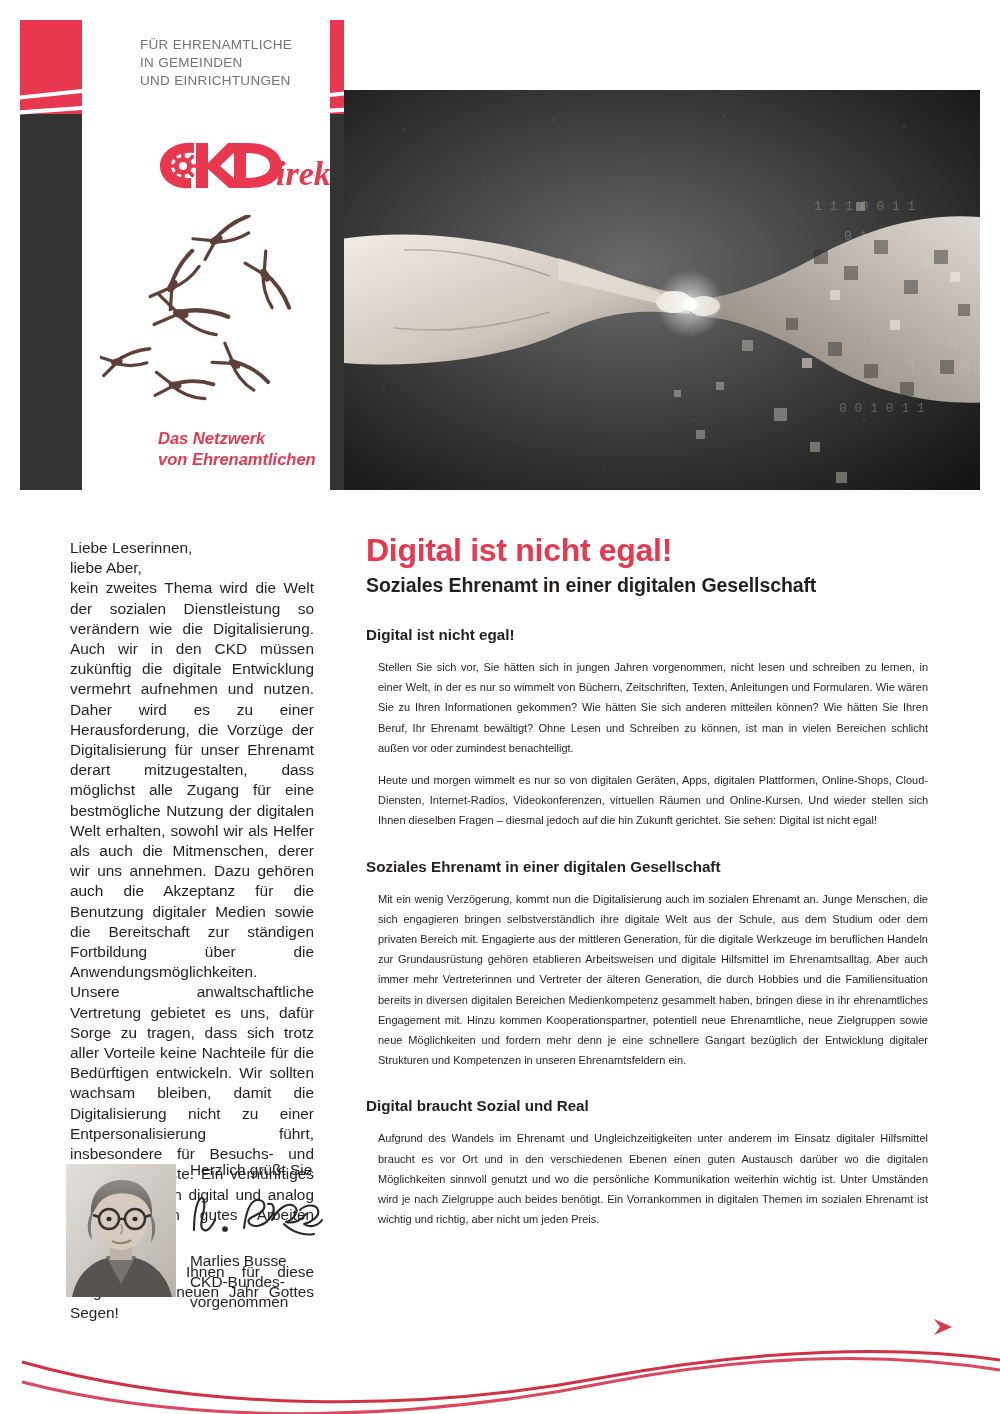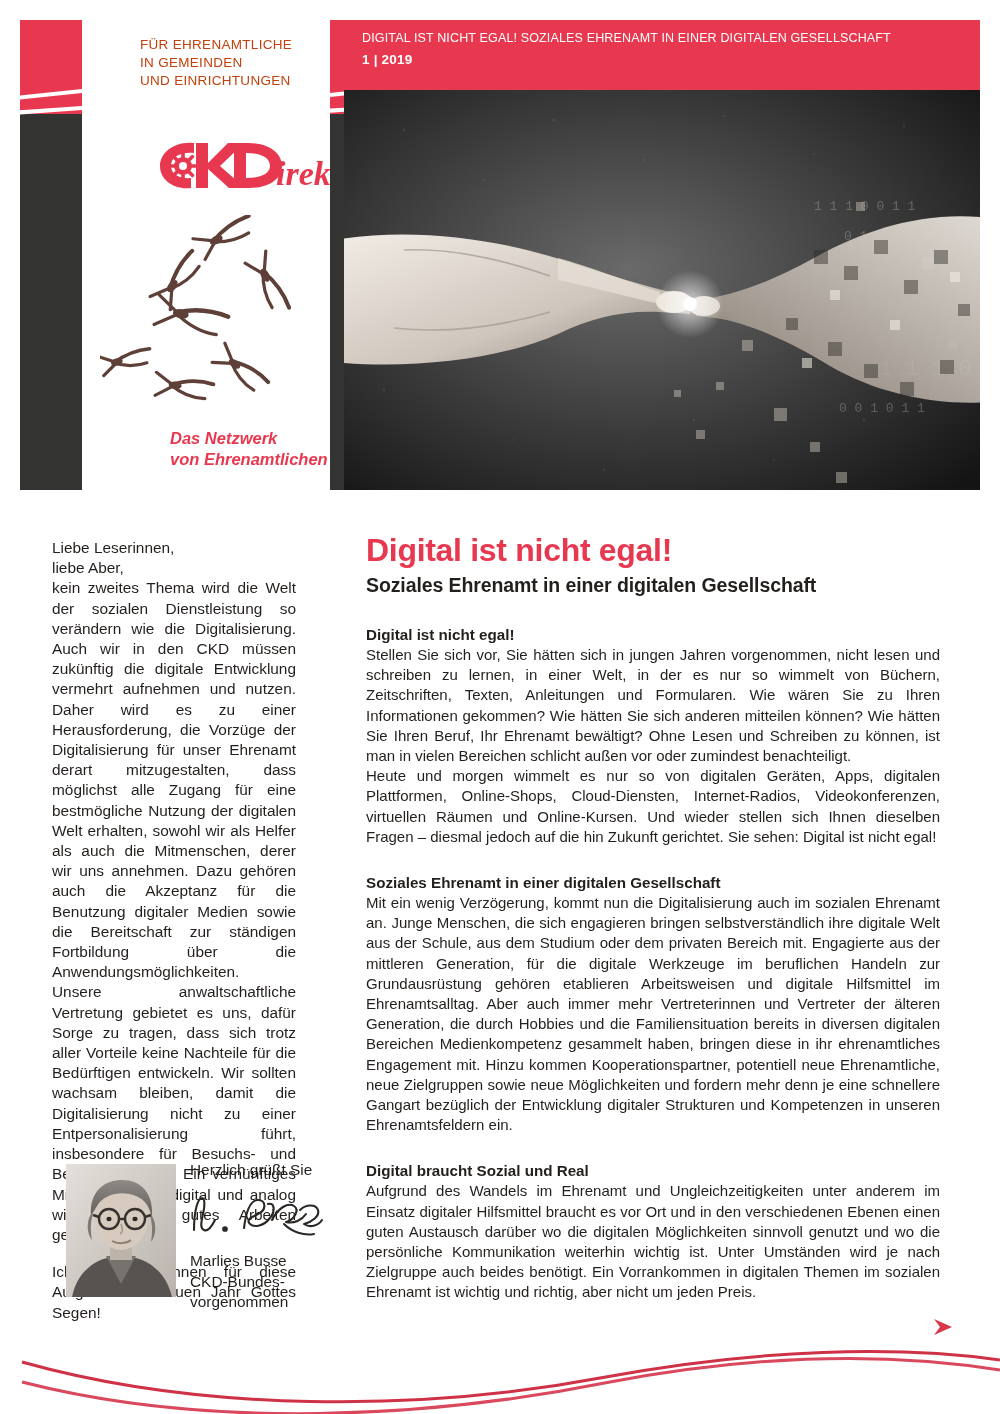--- a/index.html
+++ b/index.html
@@ -24,68 +24,68 @@
   .spine .wl2{position:absolute;left:-6px;top:88px;width:80px;height:4px;background:#fff;
               transform:rotate(-4deg);}
 
   .spine2{position:absolute;left:330px;top:20px;width:14px;height:470px;
           background:#e8384f;overflow:hidden;}
   .spine2 .dark{position:absolute;left:0;top:94px;width:14px;height:376px;background:#333331;}
   .spine2 .wl1{position:absolute;left:-4px;top:72px;width:26px;height:4px;background:#fff;transform:rotate(-6deg);}
   .spine2 .wl2{position:absolute;left:-4px;top:88px;width:26px;height:4px;background:#fff;transform:rotate(-4deg);}
 
   .kicker{position:absolute;left:140px;top:36px;width:190px;
-          color:#c2410c;font-size:13.5px;line-height:18px;letter-spacing:.3px;
+          color:#737373;font-size:13.5px;line-height:18px;letter-spacing:.3px;
           font-weight:400;}
 
   .logo{position:absolute;left:150px;top:133px;width:180px;height:62px;}
   .logo svg{display:block;}
 
   .swallows{position:absolute;left:100px;top:215px;width:240px;height:210px;}
 
   .tagline{position:absolute;left:158px;top:428px;width:180px;
            color:#e8384f;font-size:16.5px;line-height:21px;
-           font-weight:bold;font-style:italic;margin-left:12px;}
+           font-weight:bold;font-style:italic;}
 
   
   .banner{position:absolute;left:344px;top:20px;width:636px;height:70px;background:#e8384f;}
   .banner .line1{position:absolute;left:18px;top:11px;color:#fff;font-size:12.5px;
                  letter-spacing:.15px;white-space:nowrap;}
   .banner .line2{position:absolute;left:18px;top:32px;color:#fff;font-size:13.5px;
                  font-weight:bold;letter-spacing:.2px;}
 
   
   .hero{position:absolute;left:344px;top:90px;width:636px;height:400px;overflow:hidden;
         background:#8b5cf6;}
   .hero svg{display:block;}
 
   
   .content{position:absolute;left:0;top:520px;width:1000px;height:800px;}
 
-  .col-left{position:absolute;left:52px;top:18px;width:244px;
+  .col-left{position:absolute;left:70px;top:18px;width:244px;
             font-size:15.4px;line-height:20.2px;text-align:justify;}
   .col-left p{margin:0;}
   .col-left .salute{text-align:left;}
   .col-left .gap{height:17px;}
 
   .portrait{position:absolute;left:66px;top:644px;width:110px;height:133px;overflow:hidden;
             background:#cfcac4;}
   .sig-block{position:absolute;left:190px;top:640px;width:150px;font-size:15.4px;line-height:20.2px;}
   .sig-greet{margin:0 0 8px 0;}
   .signature{width:140px;height:52px;margin:2px 0 4px -2px;}
   .sig-name{margin:0;}
 
   .col-right{position:absolute;left:366px;top:12px;width:574px;}
   .headline{margin:0;color:#e8384f;font-size:32px;line-height:36px;font-weight:bold;
             letter-spacing:-.3px;}
   .subhead{margin:6px 0 0 0;font-size:19.5px;line-height:23px;font-weight:bold;
            letter-spacing:-.1px;}
   .sec-h{margin:26px 0 0 0;font-size:15.2px;line-height:20px;font-weight:bold;}
   .sec-h.first{margin-top:28px;}
-  .body-p{margin:0;font-size:15px;line-height:20.2px;text-align:justify;}
+  .body-p{margin:12px;font-size:11px;line-height:20.2px;text-align:justify;}
 
   
   .arrow{position:absolute;left:932px;top:1318px;width:22px;height:18px;}
   .footer{position:absolute;left:0;top:1326px;width:1000px;height:88px;}
 </style>
 </head>
 <body>
 
 <div class="page">
 
@@ -191,24 +191,20 @@
           </g>
         </g>
       </svg>
     </div>
 
     <div class="tagline">
       <div>Das Netzwerk</div>
       <div>von Ehrenamtlichen</div>
     </div>
 
-    <div class="banner">
-      <div class="line1">DIGITAL IST NICHT EGAL! SOZIALES EHRENAMT IN EINER DIGITALEN GESELLSCHAFT</div>
-      <div class="line2">1 | 2019</div>
-    </div>
 
     <div class="hero">
       <svg width="636" height="400" viewBox="0 0 636 400">
         <defs>
           <radialGradient id="bg" cx="45%" cy="45%" r="75%">
             <stop offset="0%" stop-color="#6a6a6a"></stop>
             <stop offset="55%" stop-color="#3a3a3a"></stop>
             <stop offset="100%" stop-color="#141414"></stop>
           </radialGradient>
           <linearGradient id="skin" x1="0" y1="0" x2="1" y2="1">

